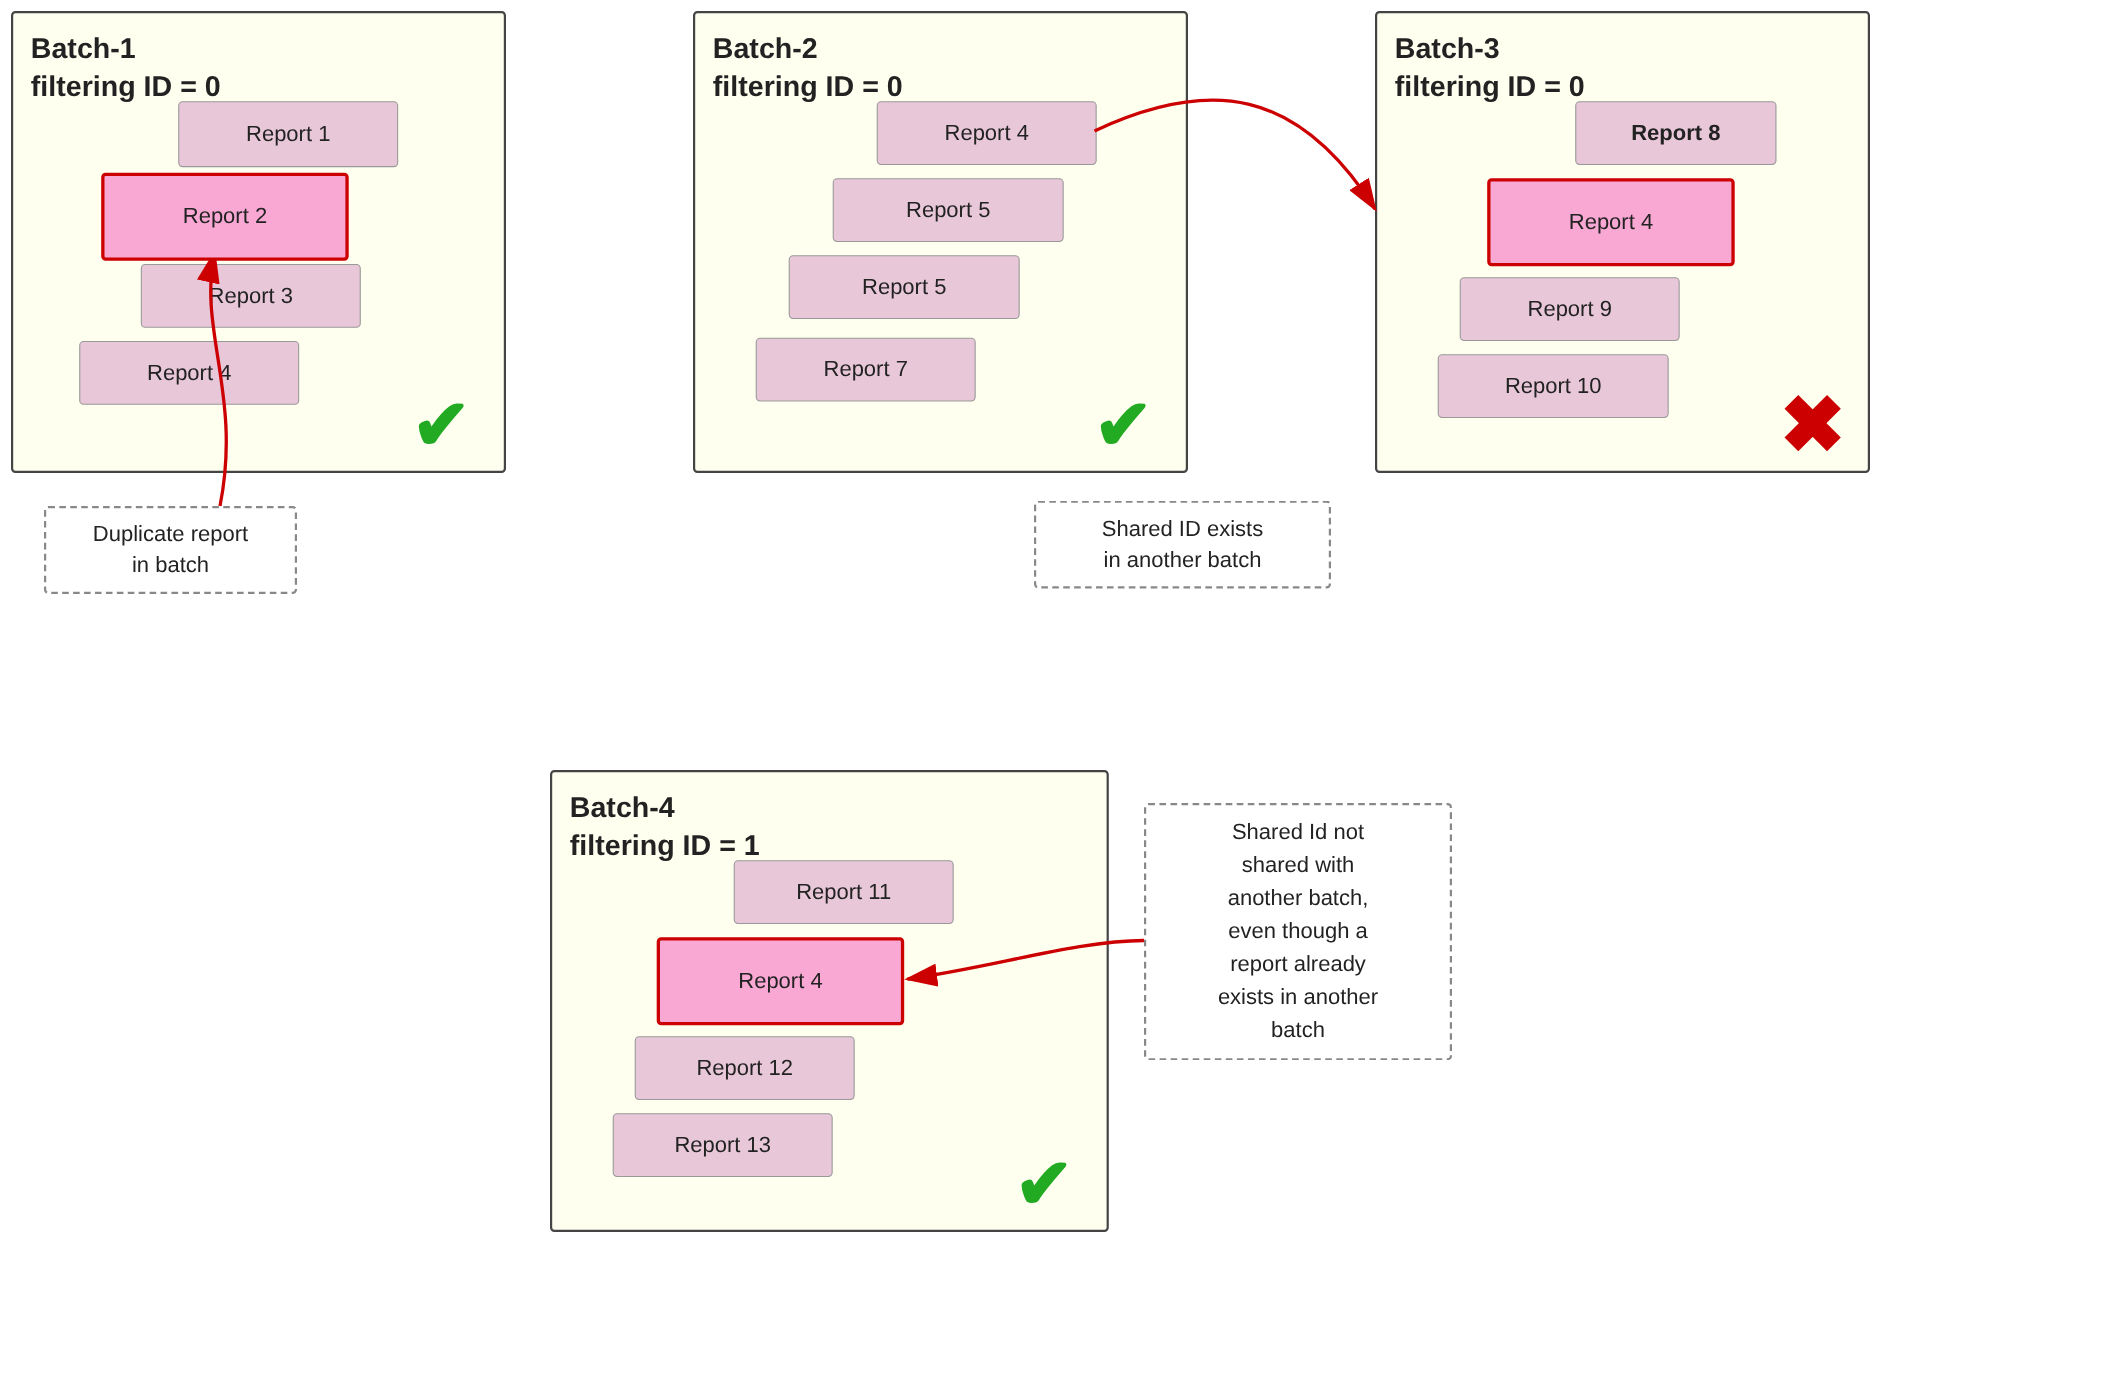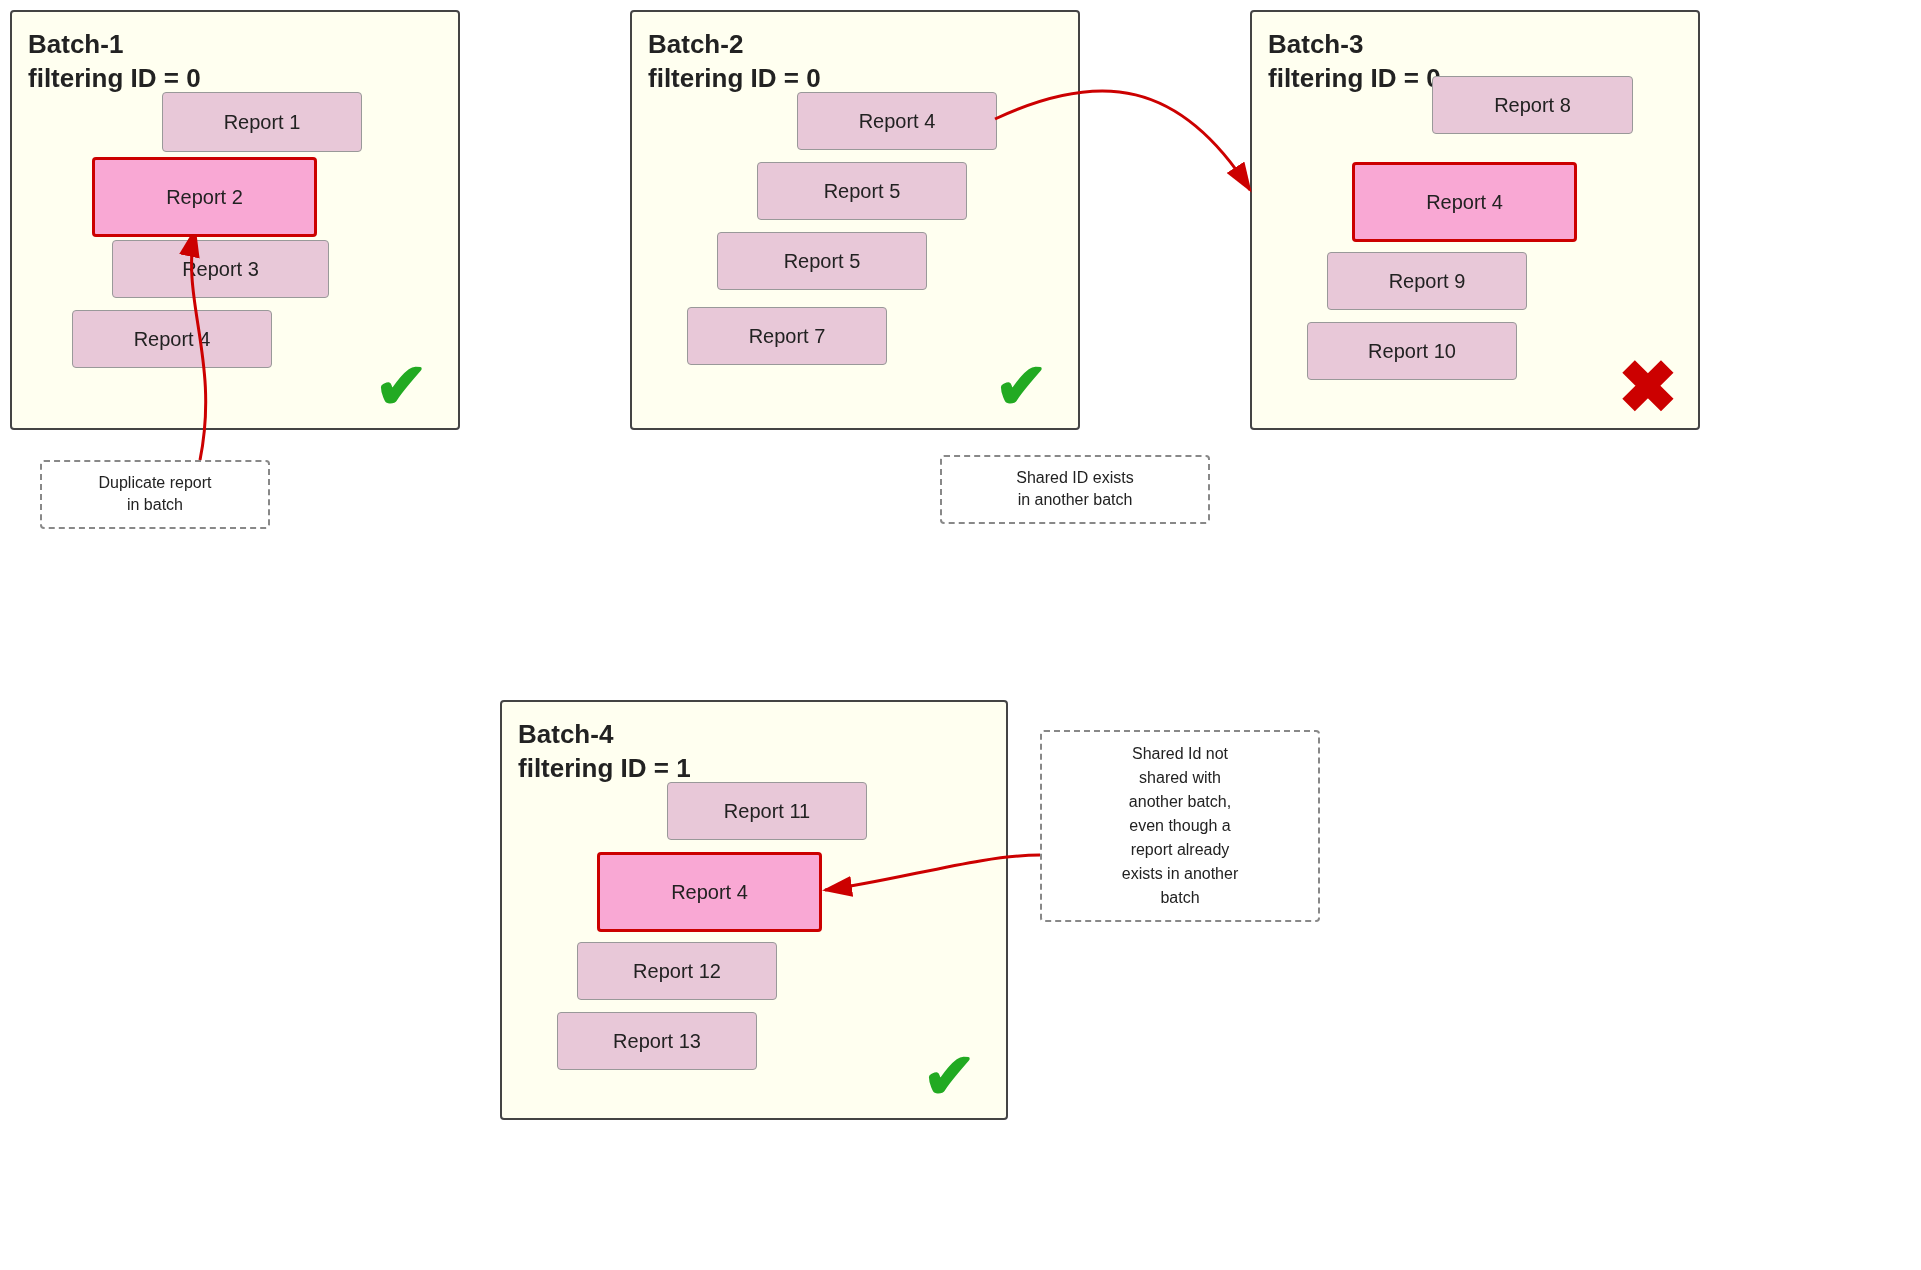--- a/index.html
+++ b/index.html
@@ -73,21 +73,21 @@
       line-height: 1;
     }
 
     
     .annotation-box {
       position: absolute;
       border: 2px dashed #888;
       background: #fff;
       border-radius: 4px;
       padding: 10px 14px;
-      font-size: 16px;
+      font-size: 20px;
       line-height: 1.4;
       color: #222;
       text-align: center;
     }
 
     
     .arrows-svg {
       position: absolute;
       top: 0;
       left: 0;
@@ -99,38 +99,38 @@
 </head>
 <body>
 
 <div class="main-container">
 
   <div class="batch-box" style="left:10px; top:10px; width:450px; height:420px;">
     <div class="batch-title">Batch-1<br>filtering ID = 0</div>
 
     <div class="report-card" style="left:150px;top:80px;width:200px;height:60px;">Report 1</div>
     <div class="report-card highlighted" style="left:80px;top:145px;width:225px;height:80px;">Report 2</div>
-    <div class="report-card" style="left:100px;top:228px;width:217px;height:58px;">Report 3</div>
+    <div class="report-card" style="left:116px;top:228px;width:200px;height:58px;">Report 3</div>
     <div class="report-card" style="left:60px;top:298px;width:200px;height:58px;">Report 4</div>
 
     <div class="checkmark" style="right:30px;bottom:10px;">✔</div>
   </div>
 
   <div class="batch-box" style="left:630px; top:10px; width:450px; height:420px;">
     <div class="batch-title">Batch-2<br>filtering ID = 0</div>
     <div class="report-card" style="left:165px;top:80px;width:200px;height:58px;">Report 4</div>
     <div class="report-card" style="left:125px;top:150px;width:210px;height:58px;">Report 5</div>
     <div class="report-card" style="left:85px;top:220px;width:210px;height:58px;">Report 5</div>
     <div class="report-card" style="left:55px;top:295px;width:200px;height:58px;">Report 7</div>
     <div class="checkmark" style="right:30px;bottom:10px;">✔</div>
   </div>
 
   <div class="batch-box" style="left:1250px; top:10px; width:450px; height:420px;">
     <div class="batch-title">Batch-3<br>filtering ID = 0</div>
-    <div class="report-card" style="left:180px;top:64px;width:201px;height:58px;">Report 8</div>
+    <div class="report-card" style="left:180px;top:80px;width:183px;height:58px;font-weight:bold;">Report 8</div>
     <div class="report-card highlighted" style="left:100px;top:150px;width:225px;height:80px;">Report 4</div>
     <div class="report-card" style="left:75px;top:240px;width:200px;height:58px;">Report 9</div>
     <div class="report-card" style="left:55px;top:310px;width:210px;height:58px;">Report 10</div>
     <div class="xmark" style="right:20px;bottom:5px;">✖</div>
   </div>
 
   <div class="batch-box" style="left:500px; top:700px; width:508px; height:420px;">
     <div class="batch-title">Batch-4<br>filtering ID = 1</div>
     <div class="report-card" style="left:165px;top:80px;width:200px;height:58px;">Report 11</div>
     <div class="report-card highlighted" style="left:95px;top:150px;width:225px;height:80px;">Report 4</div>

